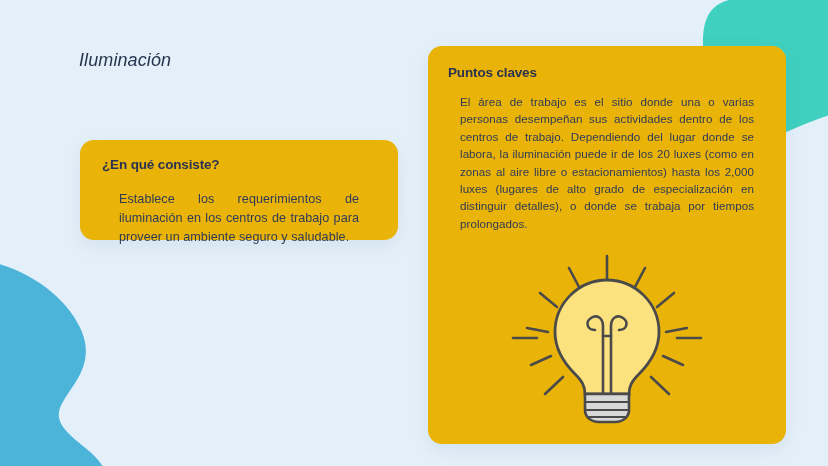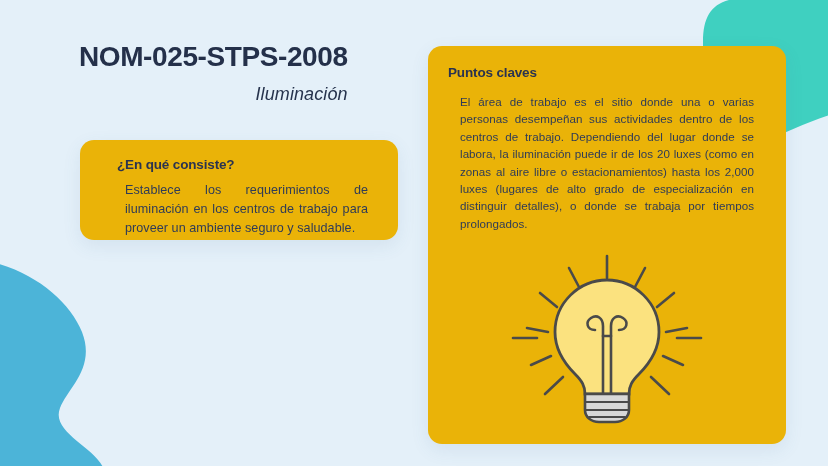--- a/index.html
+++ b/index.html
@@ -82,32 +82,32 @@
   }
 
   .card-left {
     left: 80px;
     top: 140px;
     width: 318px;
     height: 100px;
     padding: 0;
   }
   .card-left .card-inner {
-    padding: 16px 22px 0 37px;
+    padding: 16px 22px 0 22px;
   }
   .card-left h2 {
     margin: 0 0 8px 0;
     font-size: 13.5px;
     line-height: 17px;
     font-weight: bold;
     color: #2a3350;
     letter-spacing: -0.15px;
   }
   .card-left p {
-    margin: 8px;
+    margin: 17px;
     font-size: 12.6px;
     line-height: 19px;
     color: #2f3b57;
     text-align: justify;
     text-justify: inter-word;
     letter-spacing: 0.05px;
   }
 
   .card-right {
     left: 428px;
@@ -159,21 +159,20 @@
 
   <svg class="blob-blue" viewBox="0 0 230 215" xmlns="http://www.w3.org/2000/svg">
     <path d="M0,0
              C70,-6 126,34 142,74
              C156,110 128,130 120,150
              C110,176 160,190 165,215
              L0,215 Z" fill="#4cb4d8"></path>
   </svg>
 
   <div class="heading">
-    <h1 class="title">NOM-025-STPS-2008</h1>
     <div class="subtitle">Iluminación</div>
   </div>
 
   <div class="card card-left">
     <div class="card-inner">
       <h2>¿En qué consiste?</h2>
       <p>Establece los requerimientos de iluminación en los centros de trabajo para proveer un ambiente seguro y saludable.</p>
     </div>
   </div>
 

